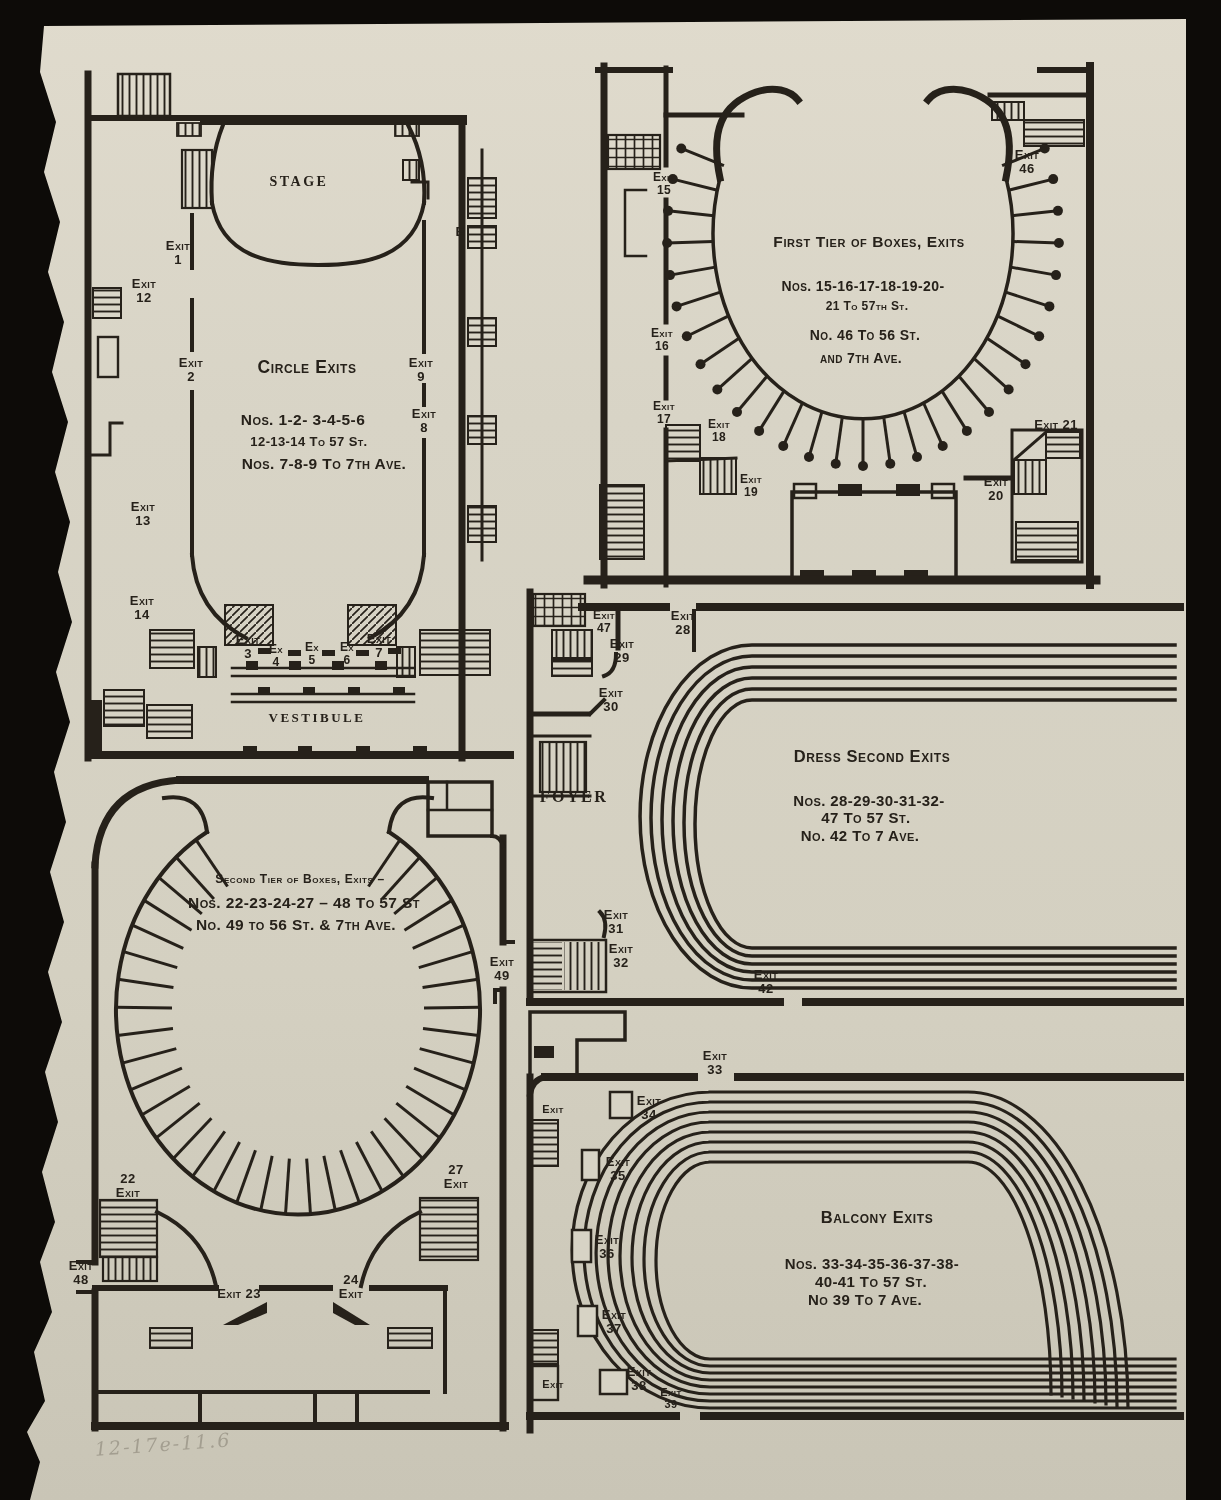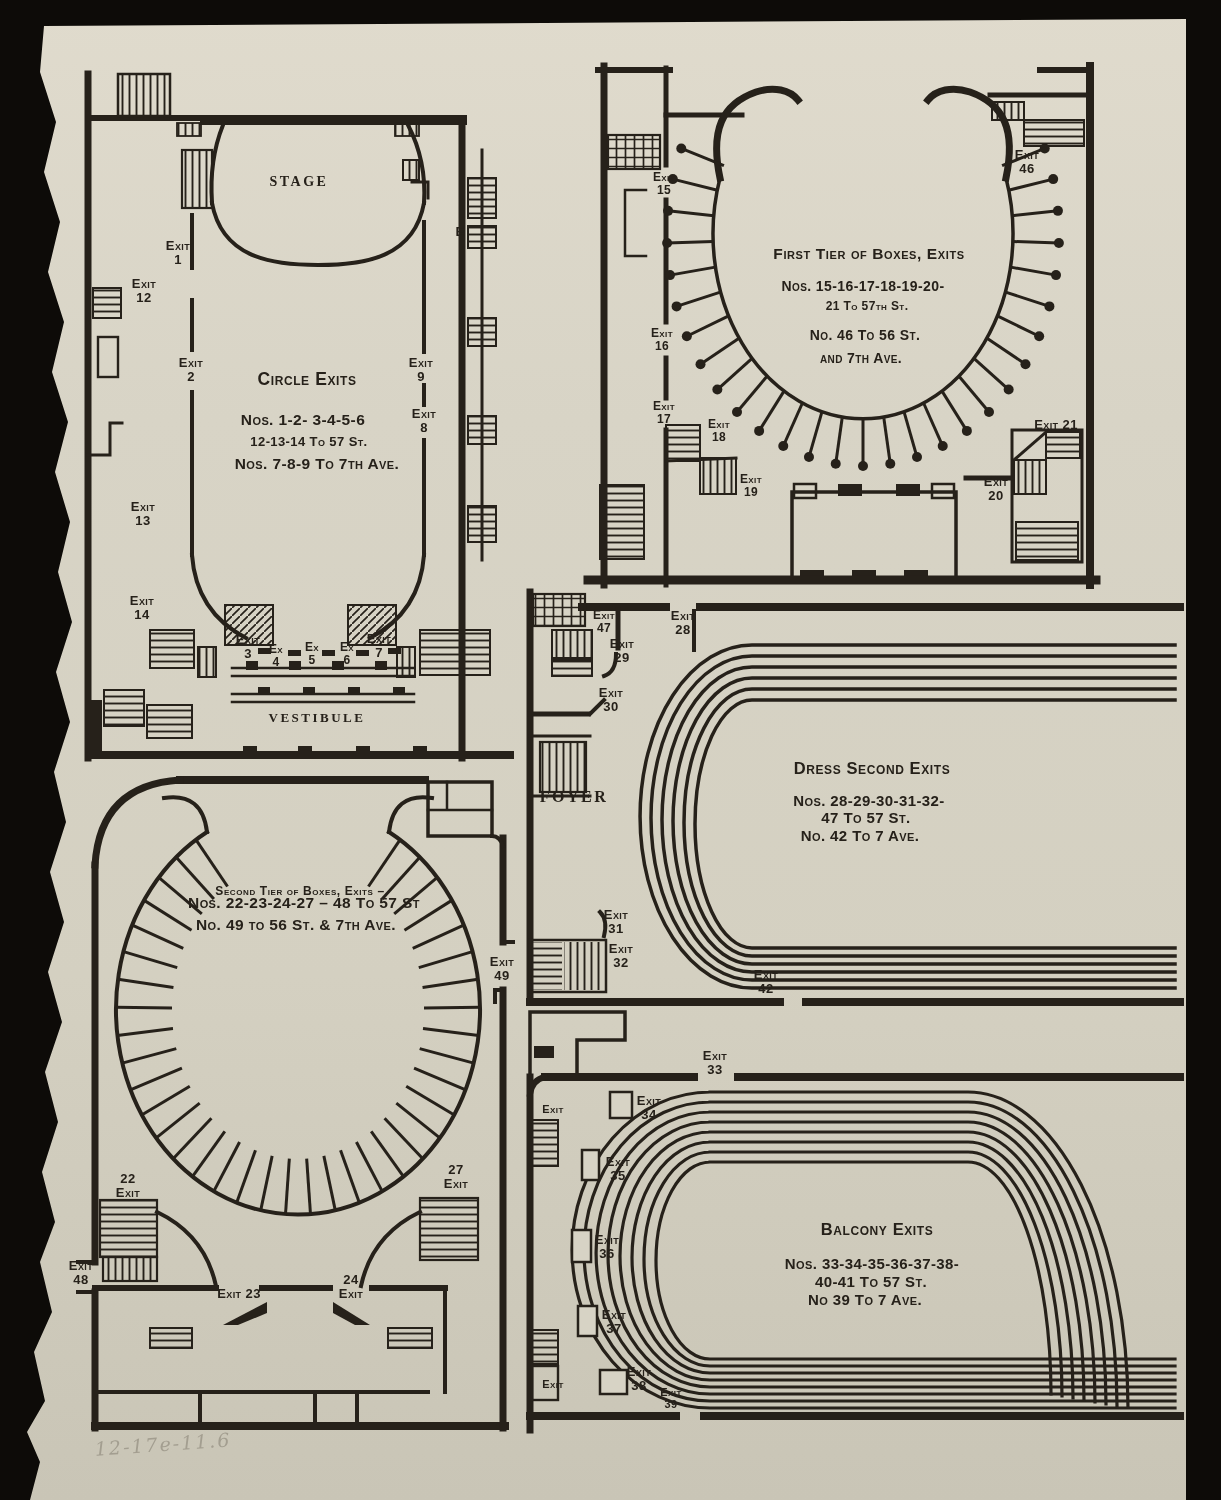--- a/index.html
+++ b/index.html
@@ -14,21 +14,21 @@
       48px 272px,60px 222px,44px 172px,56px 122px,40px 72px);}
   svg.art{position:absolute;left:0;top:0;}
   svg.art *{vector-effect:none;}
   .w{stroke:#26211a;fill:none;stroke-linecap:square;}
   .labels{position:absolute;left:0;top:0;width:1221px;height:1500px;}
   .lb{position:absolute;transform:translate(-50%,-50%);font-weight:700;font-size:13px;
       font-variant:small-caps;color:#26211a;line-height:1.05;text-align:center;
       white-space:pre-line;letter-spacing:.4px;}
   .lb.sm{font-size:11px;}
   .lb.xs{font-size:12px;}
-  .ttl{font-size:16.5px;letter-spacing:.6px;margin-top:12px;}
+  .ttl{font-size:16.5px;letter-spacing:.6px;}
   .ln{font-size:15px;margin-top:24px;}
   .cap{font-variant:normal;letter-spacing:2.5px;font-size:14px;font-family:Liberation Serif, serif;}
   .caption{position:absolute;transform:translate(-50%,-50%);font-family:"Liberation Serif",serif;
       font-weight:700;font-size:25px;letter-spacing:7px;word-spacing:16px;color:#26211a;white-space:nowrap;}
   .pencil{position:absolute;transform:translate(-50%,-50%) rotate(-4deg);
       font-family:"DejaVu Serif",serif;font-style:italic;font-size:19px;color:#a39e90;letter-spacing:2px;}
 </style>
 </head>
 <body>
 
@@ -347,21 +347,21 @@
     </g>
   </svg>
 
   <div class="labels">
 
     <div class="lb cap" style="left:299px;top:182px">STAGE</div>
     <div class="lb cap" style="left:317px;top:718px;font-size:13px">VESTIBULE</div>
     <div class="lb ttl" style="left:307px;top:367px;font-size:17.5px">Circle Exits</div>
     <div class="lb ln" style="left:303px;top:396px;font-size:15.5px">Nos. 1-2- 3-4-5-6</div>
     <div class="lb ln" style="left:309px;top:418px;font-size:13px">12-13-14 To 57 St.</div>
-    <div class="lb ln" style="left:317px;top:440px;font-size:15.5px">Nos. 7-8-9 To 7th Ave.</div>
+    <div class="lb ln" style="left:324px;top:440px;font-size:15.5px">Nos. 7-8-9 To 7th Ave.</div>
     <div class="lb" style="left:178px;top:253px">Exit
 1</div>
     <div class="lb" style="left:144px;top:291px">Exit
 12</div>
     <div class="lb" style="left:191px;top:370px">Exit
 2</div>
     <div class="lb" style="left:421px;top:370px">Exit
 9</div>
     <div class="lb" style="left:424px;top:421px">Exit
 8</div>

